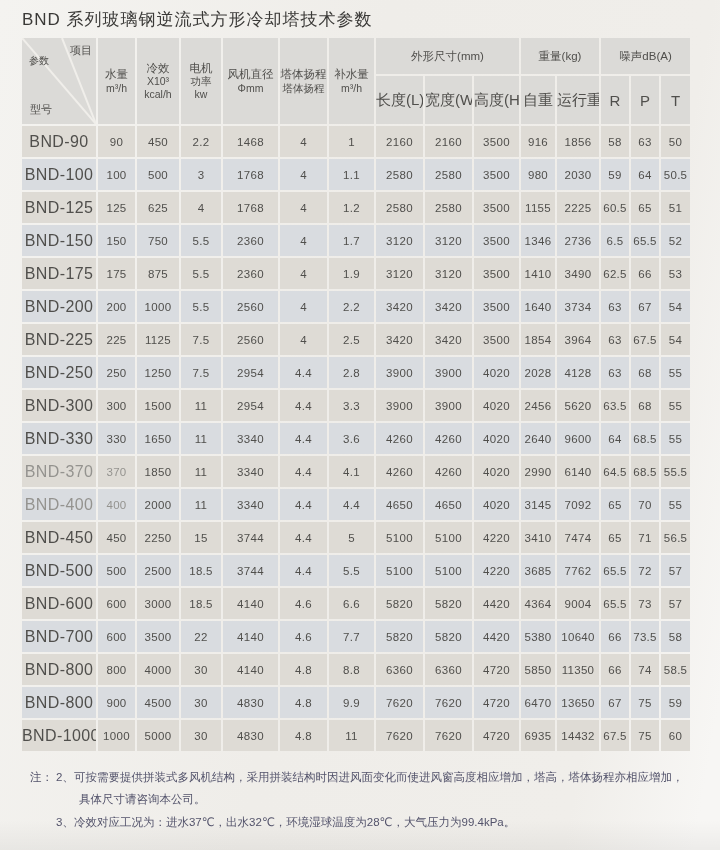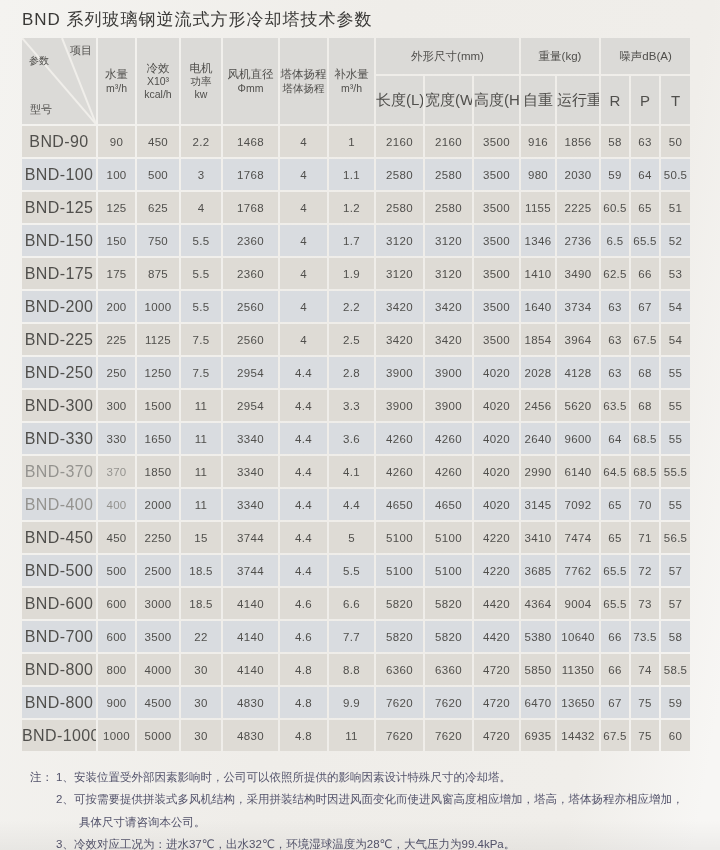--- a/index.html
+++ b/index.html
@@ -450,19 +450,18 @@
           <td>67.5</td>
           <td>75</td>
           <td>60</td>
         </tr>
       </tbody>
   </table>
 
   <div class="notes">
     <span class="notes-prefix">注：</span>
     <div class="note-items">
-        <div class="note-item">1、安装位置受外部因素影响时，公司可以依照所提供的影响因素设计特殊尺寸的冷却塔。</div>
         <div class="note-item">2、可按需要提供拼装式多风机结构，采用拼装结构时因进风面变化而使进风窗高度相应增加，塔高，塔体扬程亦相应增加，具体尺寸请咨询本公司。</div>
         <div class="note-item">3、冷效对应工况为：进水37℃，出水32℃，环境湿球温度为28℃，大气压力为99.4kPa。</div>
       </div>
   </div>
 
 </div>
 
 </body></html>

